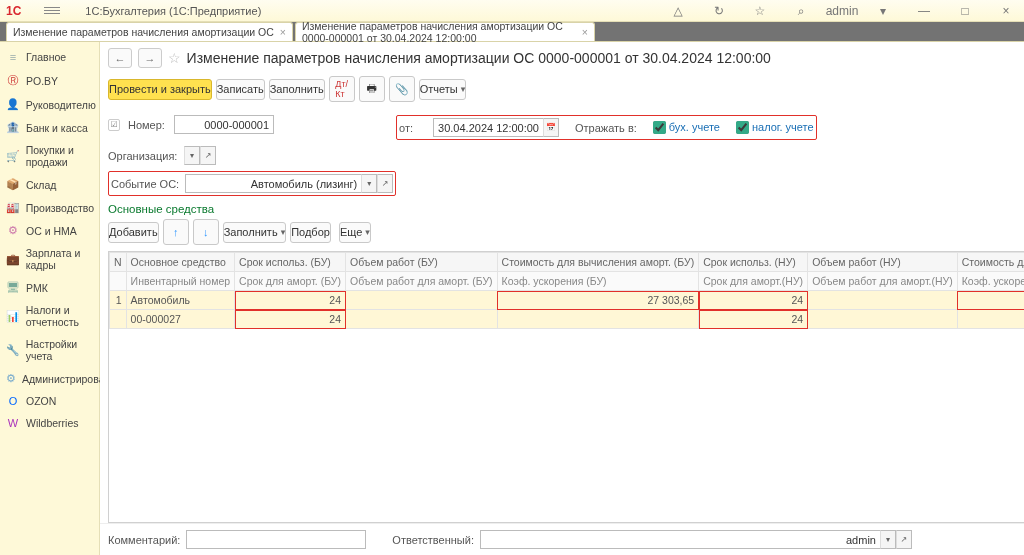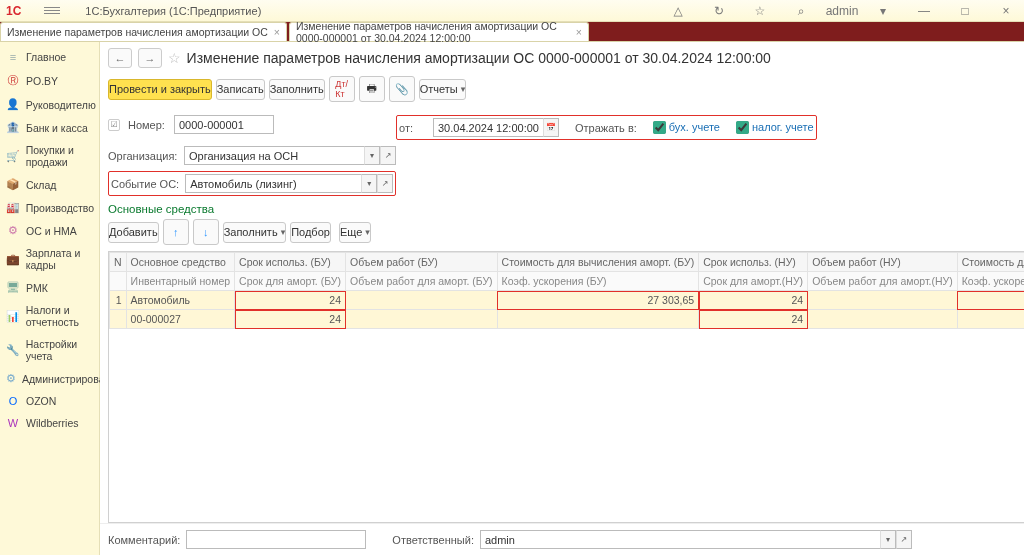--- a/index.html
+++ b/index.html
@@ -4,41 +4,41 @@
 <style>
   * { box-sizing: border-box; margin: 0; padding: 0; }
   html, body { width: 1024px; height: 555px; font-family: Arial, sans-serif; font-size: 11px; background: #fff; overflow: hidden; }
   .titlebar { height: 22px; background: linear-gradient(#fffdf0,#fef9d8); display: flex; align-items: center; padding: 0 6px; border-bottom: 1px solid #e5dfb7; gap: 17px; }
   .titlebar .logo { color:#d9272e; font-weight:bold; font-size:12px; margin-right:6px;}
   .titlebar .burger { width:16px; height:16px; display:flex; flex-direction:column; justify-content:center; gap:2px; margin-right:8px; cursor:pointer;}
   .titlebar .burger span{height:1px;background:#888;}
   .titlebar .ttl{color:#555;}
   .titlebar .spacer{flex:1;}
   .titlebar .ticon{width:18px;height:18px;display:flex;align-items:center;justify-content:center;color:#777;margin:0 3px;cursor:pointer;font-size:12px;}
-  .tabsrow{height:20px;background:#7f1d1d;border-bottom:1px solid #d9d3a8;display:flex;align-items:stretch;padding-left:0;}
+  .tabsrow{height:20px;background:#737373;border-bottom:1px solid #d9d3a8;display:flex;align-items:stretch;padding-left:6px;}
   .wtab{background:#fff;border:1px solid #d9d3a8;border-bottom:none;padding:2px 6px;font-size:10.5px;color:#444;display:flex;align-items:center;margin-right:2px;border-top-left-radius:3px;border-top-right-radius:3px;max-width:300px;}
   .wtab .x{margin-left:6px;color:#999;cursor:pointer;}
   .body{display:flex;height:calc(555px - 42px);}
   .sidebar{width:100px;background:#fef9d8;border-right:1px solid #e5dfb7;padding-top:4px;}
   .sitem{display:flex;align-items:center;padding:5px 6px;color:#444;cursor:pointer;font-size:10.5px;}
   .sitem .sicon{width:14px;text-align:center;margin-right:6px;font-size:11px;}
   .main{flex:1;display:flex;flex-direction:column;background:#fff;position:relative;}
   .doc-head{display:flex;align-items:center;padding:6px 8px 4px 8px;gap:6px;}
   .navbtn{width:24px;height:20px;border:1px solid #ccc;border-radius:3px;background:#fafafa;display:flex;align-items:center;justify-content:center;color:#666;cursor:pointer;}
   .star{color:#bbb;font-size:14px;}
   .doc-title{font-size:14px;color:#333;}
   .toolbar{display:flex;align-items:center;padding:4px 8px;gap:4px;}
   .btn{border:1px solid #c9c9c9;border-radius:3px;background:#fafafa;padding:3px 0;color:#333;cursor:pointer;font-size:11px;height:21px;display:flex;align-items:center;}
   .btn.primary{background:#ffe14f;border-color:#d9b72c;color:#333;}
   .btn.icon{width:16px;justify-content:center;padding:12px;}
   .btn .dd{margin-left:3px;color:#666;font-size:9px;}
   .toolbar .spacer{flex:1;}
   .formrow{display:flex;align-items:center;padding:3px 8px;gap:6px;}
   .lbl{color:#555;min-width:70px;}
-  .input{border:1px solid #bbb;height:19px;padding:0 4px;background:#fff;color:#333;font-size:11px;}
+  .input{border:1px solid #bbb;height:19px;padding:0 4px;background:#fff;color:#333;font-size:11px;text-align:right;}
   .combo{display:flex;}
   .combo .input{border-right:none;}
   .combo .cbtn{width:16px;height:19px;border:1px solid #bbb;border-left:1px solid #ddd;background:#f5f5f5;display:flex;align-items:center;justify-content:center;font-size:8px;color:#666;cursor:pointer;}
   .redbox{border:1.5px solid #e1302a;border-radius:2px;padding:2px;}
   .chk{display:flex;align-items:flex-start;gap:3px;color:#1a6fb5;}
   .chk input{accent-color:#3a8;}
   .section-title{color:#0a7a2f;font-size:11.5px;padding:4px 8px 0 8px;}
   .tabletools{display:flex;align-items:center;padding:4px 8px;gap:4px;}
   .grid{border:1px solid #d0d0d0;margin:2px 8px 0 8px;flex:1;overflow:auto;background:#fff;}
   table{border-collapse:collapse;width:100%;font-size:10.5px;}
@@ -193,21 +193,20 @@
         <label class="chk">
             <input type="checkbox" checked="" style="">
             <span>налог. учете</span>
           </label>
       </div>
     </div>
 
     <div class="formrow">
       <span class="lbl">Организация:</span>
       <div class="combo">
-        <input class="input" style="width: 180px;" value="Организация на ОСН">
         <div class="cbtn">▾</div>
         <div class="cbtn">↗</div>
       </div>
     </div>
 
     <div class="formrow">
       <div class="redbox" style="display:flex;align-items:center;gap:6px;">
         <span class="lbl" style="min-width:64px">Событие ОС:</span>
         <div class="combo">
           <input class="input" style="width: 176px;" value="Автомобиль (лизинг)">

